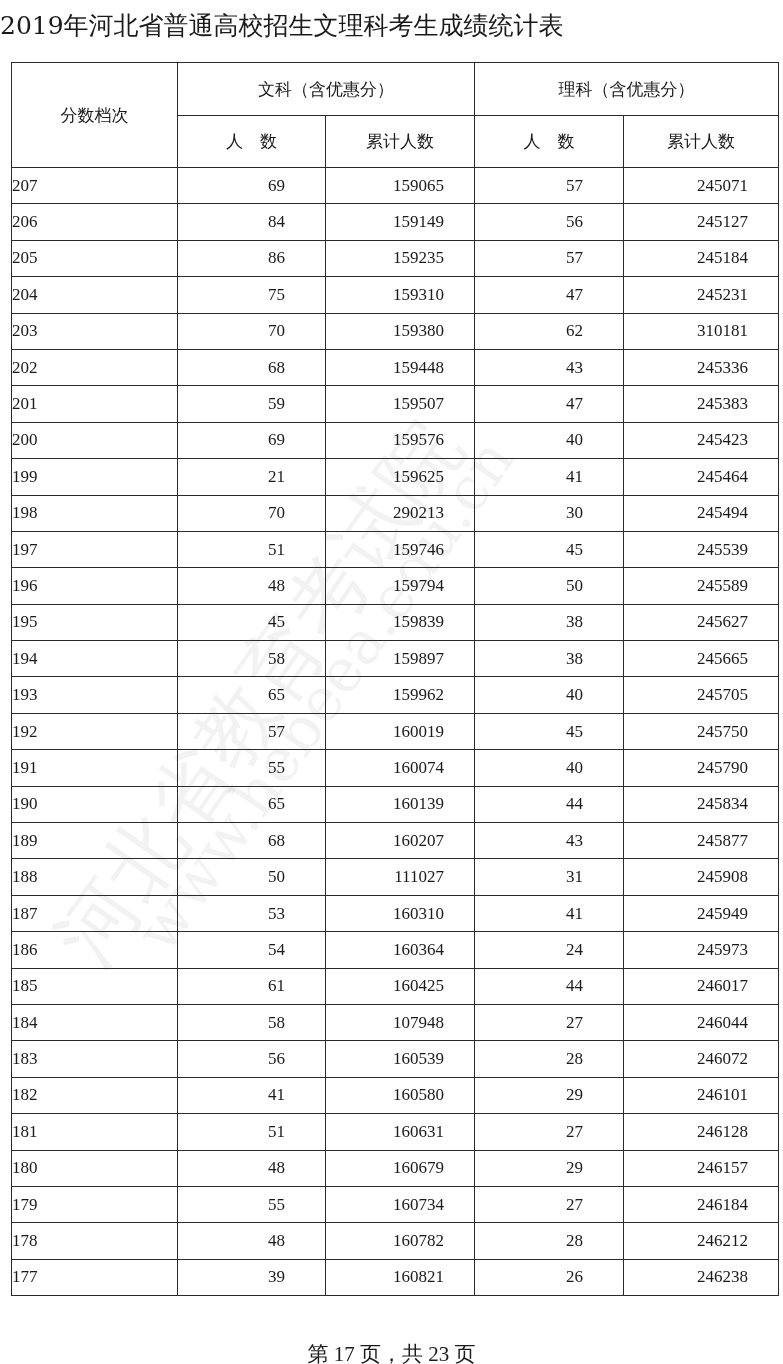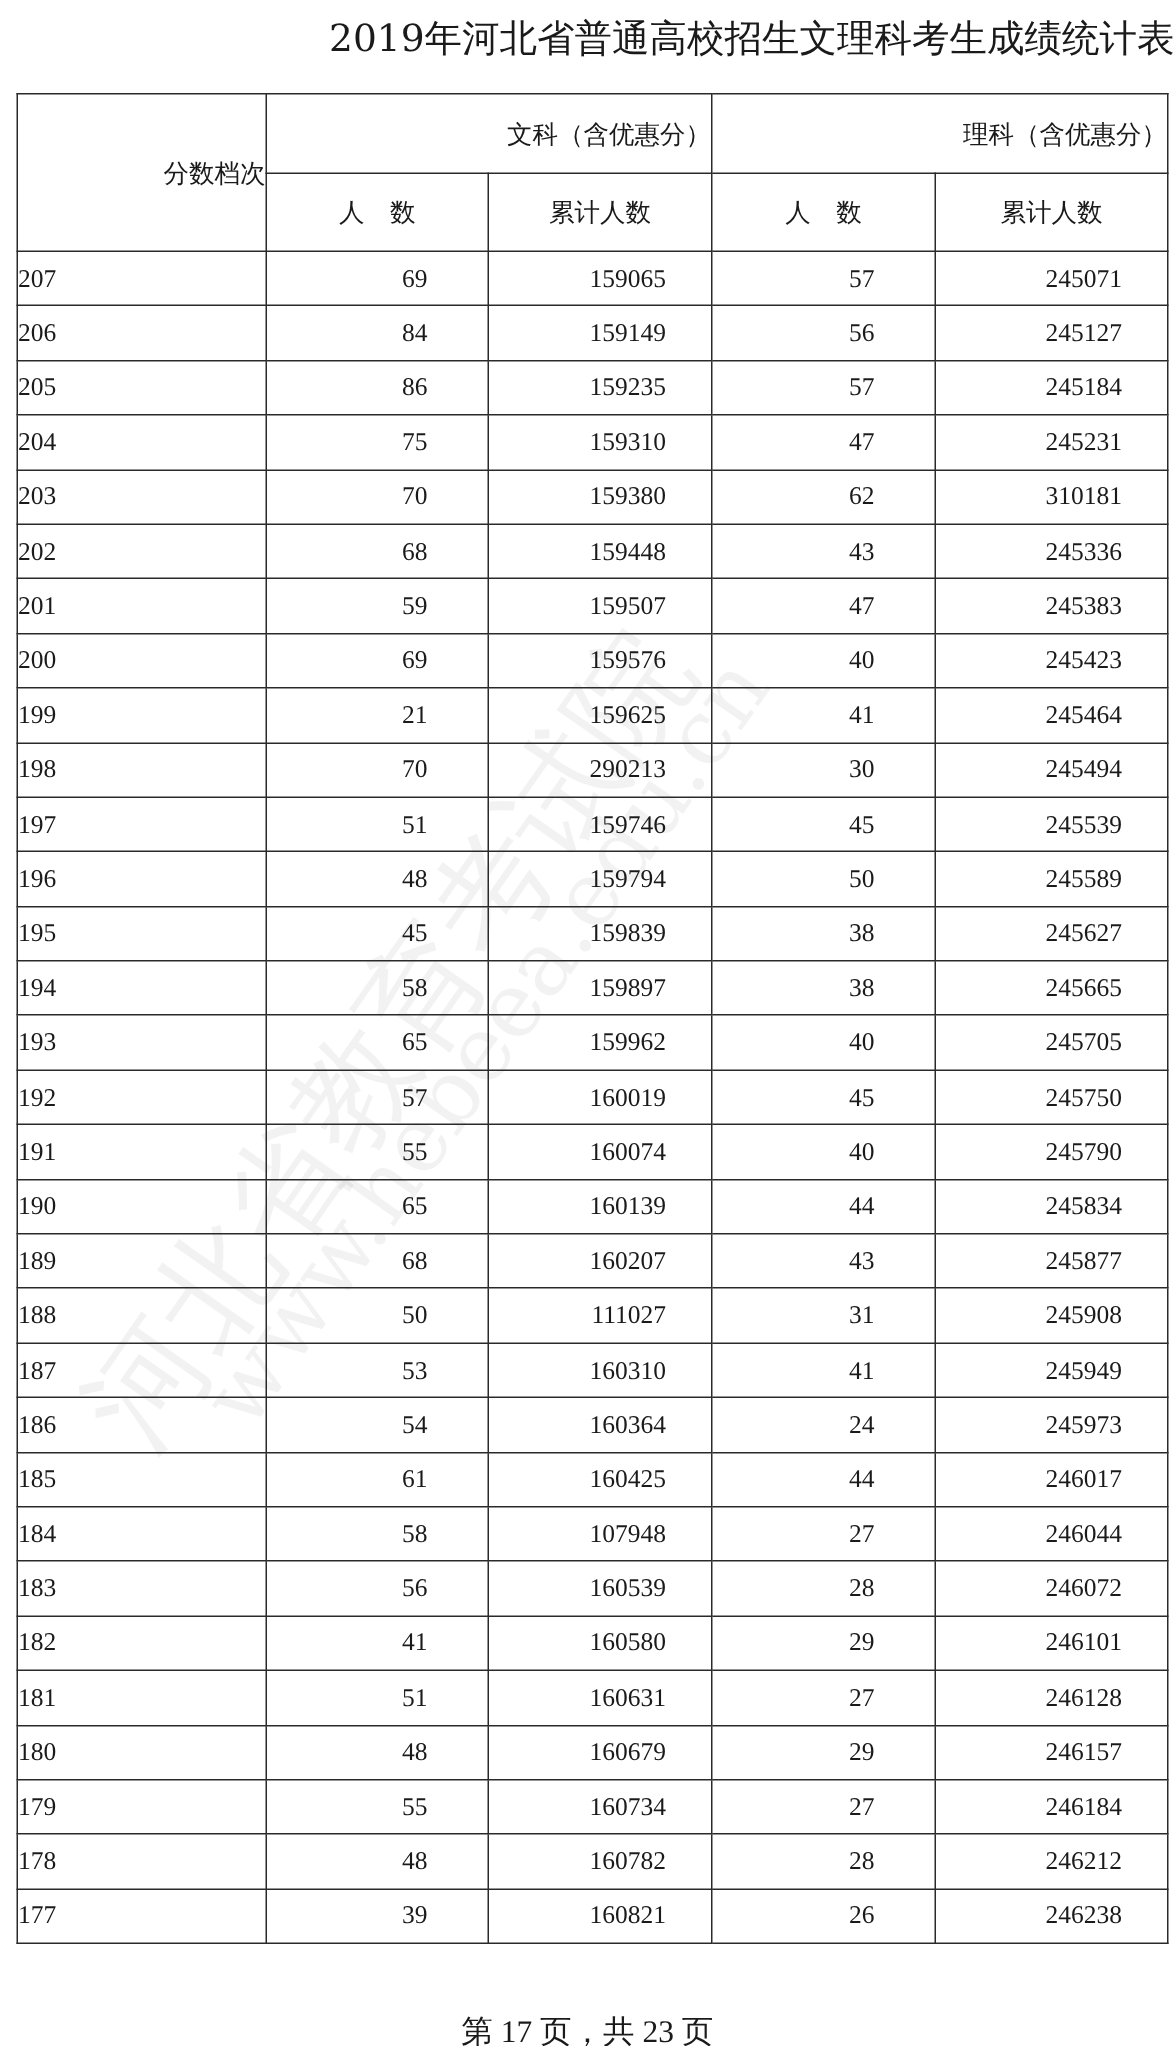--- a/index.html
+++ b/index.html
@@ -1,24 +1,24 @@
 <!DOCTYPE html>
 <html><head>
 <meta charset="utf-8">
 <style>
   html, body { margin: 0; padding: 0; background: #ffffff; }
   body { width: 783px; height: 1364px; position: relative; overflow: hidden;
          font-family: "DejaVu Serif", "Liberation Serif", serif; color: #1a1a1a; }
-  .title { position: absolute; top: 8px; left: 0; width: 783px; text-align: right;
+  .title { position: absolute; top: 8px; left: 0; width: 783px; text-align: left;
            font-size: 25px; letter-spacing: 0px; line-height: 36px; }
   table.grid { position: absolute; left: 11px; top: 62px; width: 767px;
                border-collapse: collapse; table-layout: fixed; }
   table.grid td, table.grid th { border: 1.5px solid #2a2a2a; padding: 0; font-weight: normal;
                font-size: 17px; font-family: "Liberation Serif", "DejaVu Serif", serif; }
-  th.h1 { height: 52px; font-size: 18px; text-align: right; }
+  th.h1 { height: 52px; font-size: 18px; }
   th.h2 { height: 51px; font-size: 18px; }
   th.score-h { font-size: 18px; }
   td { height: 35.4px; }
   td.c-score { }
   td.c-num { text-align: right; padding-right: 40px !important; }
   td.c-cum { text-align: right; padding-right: 30px !important; }
   .footer { position: absolute; top: 1340px; left: 0; width: 783px; text-align: center;
             font-size: 21px; font-family: "Liberation Serif", "DejaVu Serif", serif; }
   .watermark { position: absolute; left: 0; top: 0; width: 783px; height: 1364px;
                pointer-events: none; overflow: hidden; }

